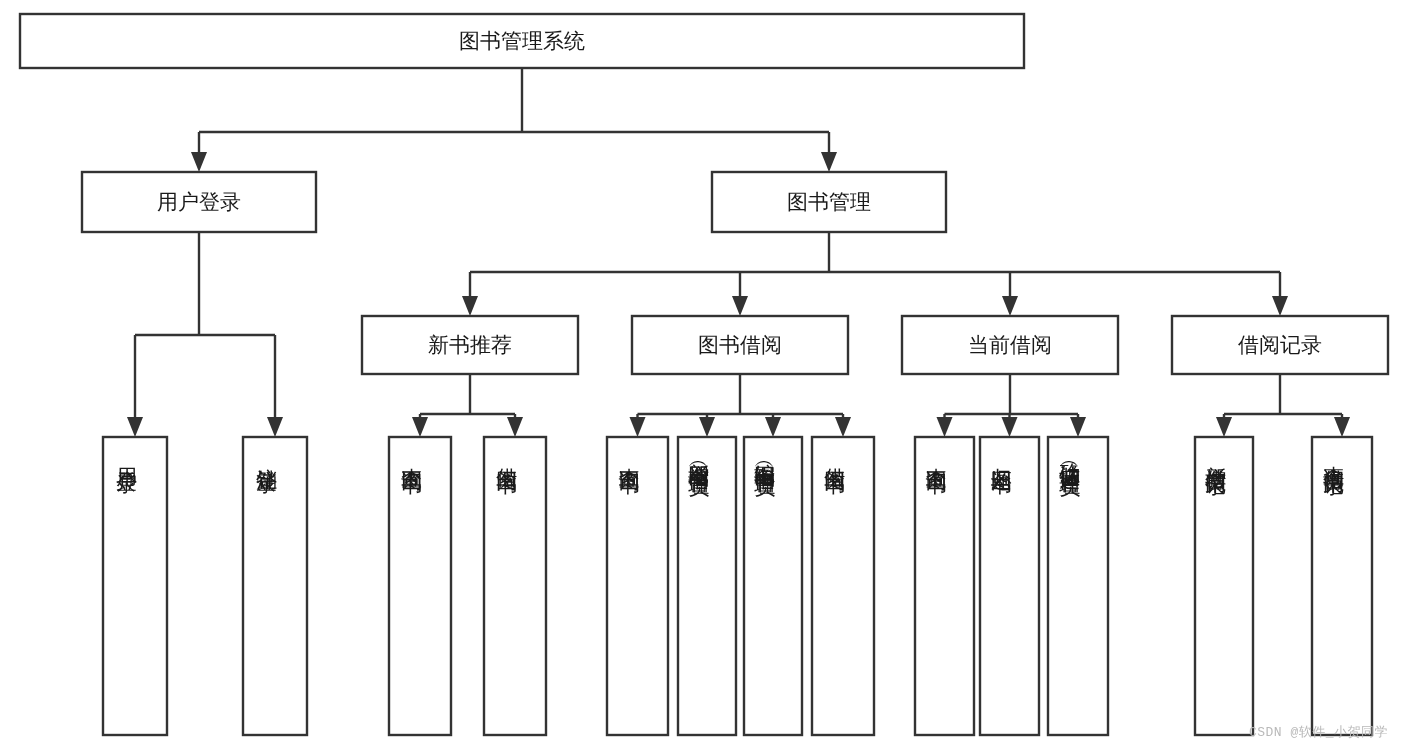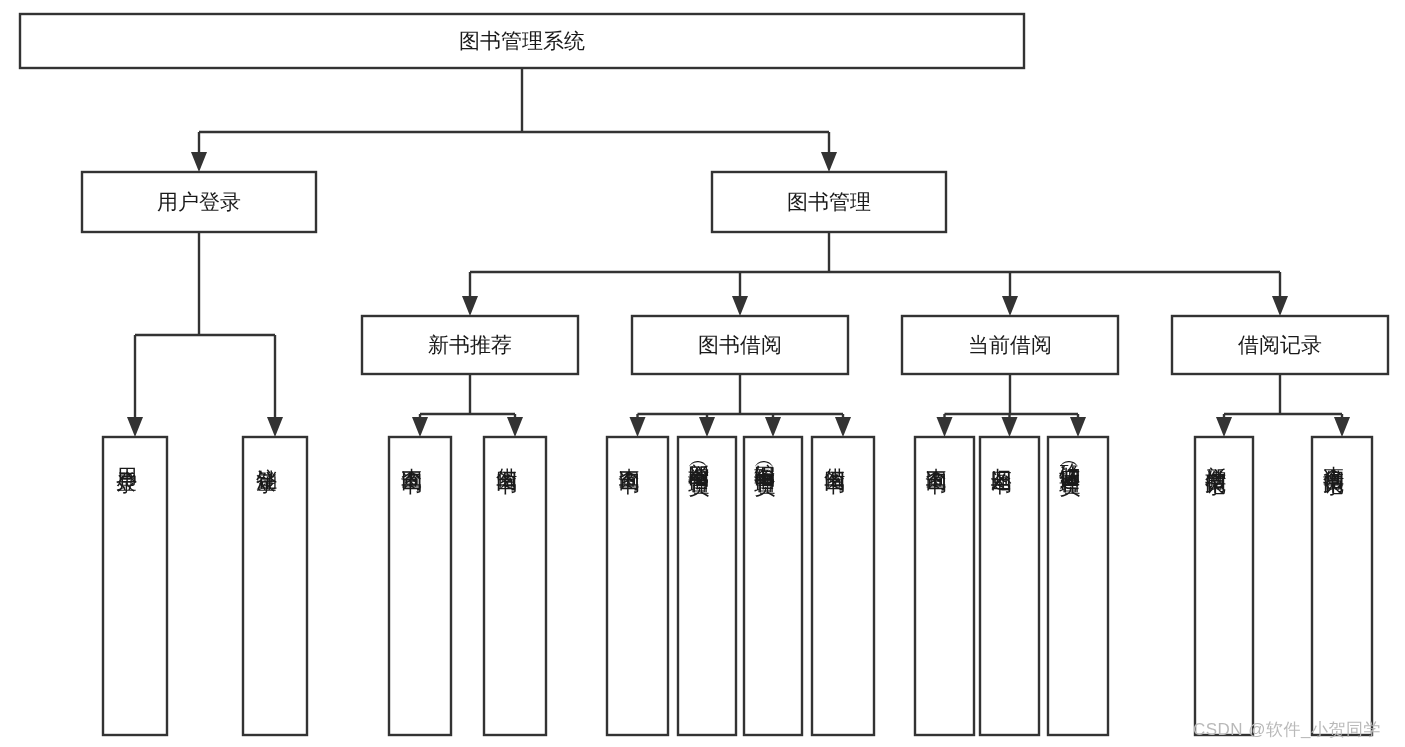--- a/index.html
+++ b/index.html
@@ -52,24 +52,24 @@
     font-size: 21px;
     fill: #1a1a1a;
     writing-mode: vertical-rl;
     text-orientation: upright;
     letter-spacing: 2px;
     dominant-baseline: central;
     text-anchor: middle;
   }
   .watermark {
     position: absolute;
-    right: 24px;
+    right: 17px;
     bottom: 6px;
-    font-family: Liberation Sans, sans-serif;
-    font-size: 17px;
+    font-family: Liberation Mono, monospace;
+    font-size: 13px;
     color: #b9b9b9;
     letter-spacing: 0.5px;
     white-space: nowrap;
     pointer-events: none;
   }
 </style>
 </head>
 <body>
 
 <div id="diagram-root">

